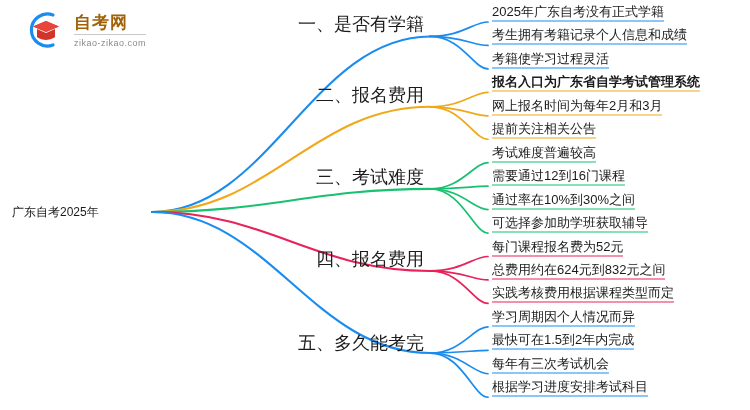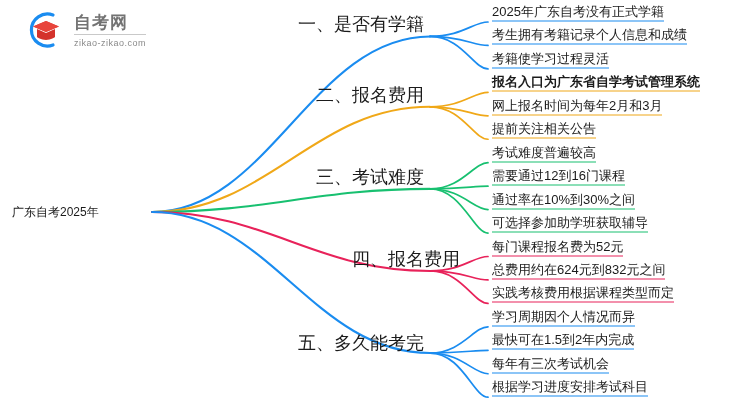--- a/index.html
+++ b/index.html
@@ -13,21 +13,21 @@
   #mindmap{position:absolute;inset:0;width:750px;height:410px;}
 
   
   .logo{
     position:absolute;left:26px;top:10px;
     display:flex;align-items:center;gap:8px;
   }
   .logo-mark{width:40px;height:40px;position:relative;flex:none;}
   .logo-text{display:flex;flex-direction:column;justify-content:center;padding-top:2px;}
   .logo-title{
-    font-size:17px;font-weight:bold;color:#737373;
+    font-size:17px;font-weight:bold;color:#a16207;
     letter-spacing:1px;line-height:19px;
     border-bottom:1px solid #c9c9c9;padding-bottom:2px;
   }
   .logo-sub{
     font-size:9px;color:#8a8a8a;letter-spacing:.5px;
     line-height:12px;padding-top:2px;
   }
 
   
   .node{
@@ -103,21 +103,21 @@
     <div class="node leaf-node" style="top: 59.9px;"><span class="leaf-inner" style="border-bottom: 1.6px solid rgb(26, 140, 240);">考籍使学习过程灵活</span></div>
     <div class="node branch-node" style="left: 0px; width: 424px; top: 94.8px;">二、报名费用</div>
     <div class="node leaf-node" style="top: 83.35px;"><span class="leaf-inner" style="border-bottom: 1.6px solid rgb(240, 168, 24); font-weight: bold;">报名入口为广东省自学考试管理系统</span></div>
     <div class="node leaf-node" style="top: 106.8px;"><span class="leaf-inner" style="border-bottom: 1.6px solid rgb(240, 168, 24);">网上报名时间为每年2月和3月</span></div>
     <div class="node leaf-node" style="top: 130.25px; text-align: right;"><span class="leaf-inner" style="border-bottom: 1.6px solid rgb(240, 168, 24);">提前关注相关公告</span></div>
     <div class="node branch-node" style="left: 0px; width: 424px; top: 176.875px;">三、考试难度</div>
     <div class="node leaf-node" style="top: 153.7px;"><span class="leaf-inner" style="border-bottom: 1.6px solid rgb(24, 192, 112);">考试难度普遍较高</span></div>
     <div class="node leaf-node" style="top: 177.15px;"><span class="leaf-inner" style="border-bottom: 1.6px solid rgb(24, 192, 112);">需要通过12到16门课程</span></div>
     <div class="node leaf-node" style="top: 200.6px;"><span class="leaf-inner" style="border-bottom: 1.6px solid rgb(24, 192, 112);">通过率在10%到30%之间</span></div>
     <div class="node leaf-node" style="top: 224.05px;"><span class="leaf-inner" style="border-bottom: 1.6px solid rgb(24, 192, 112);">可选择参加助学班获取辅导</span></div>
-    <div class="node branch-node" style="left: 0px; width: 424px; top: 258.95px; padding-left: 36px;">四、报名费用</div>
+    <div class="node branch-node" style="left: 0px; width: 424px; top: 258.95px;">四、报名费用</div>
     <div class="node leaf-node" style="top: 247.5px;"><span class="leaf-inner" style="border-bottom: 1.6px solid rgb(232, 34, 90); text-align: center;">每门课程报名费为52元</span></div>
     <div class="node leaf-node" style="top: 270.95px;"><span class="leaf-inner" style="border-bottom: 1.6px solid rgb(232, 34, 90);">总费用约在624元到832元之间</span></div>
     <div class="node leaf-node" style="top: 294.4px;"><span class="leaf-inner" style="border-bottom: 1.6px solid rgb(232, 34, 90);">实践考核费用根据课程类型而定</span></div>
     <div class="node branch-node" style="left: 0px; width: 424px; top: 343px;">五、多久能考完</div>
     <div class="node leaf-node" style="top: 317.85px;"><span class="leaf-inner" style="border-bottom: 1.6px solid rgb(26, 140, 240);">学习周期因个人情况而异</span></div>
     <div class="node leaf-node" style="top: 341.3px;"><span class="leaf-inner" style="border-bottom: 1.6px solid rgb(26, 140, 240);">最快可在1.5到2年内完成</span></div>
     <div class="node leaf-node" style="top: 364.75px;"><span class="leaf-inner" style="border-bottom: 1.6px solid rgb(26, 140, 240);">每年有三次考试机会</span></div>
     <div class="node leaf-node" style="top: 388.2px;"><span class="leaf-inner" style="border-bottom: 1.6px solid rgb(26, 140, 240);">根据学习进度安排考试科目</span></div>
   </div>
 

